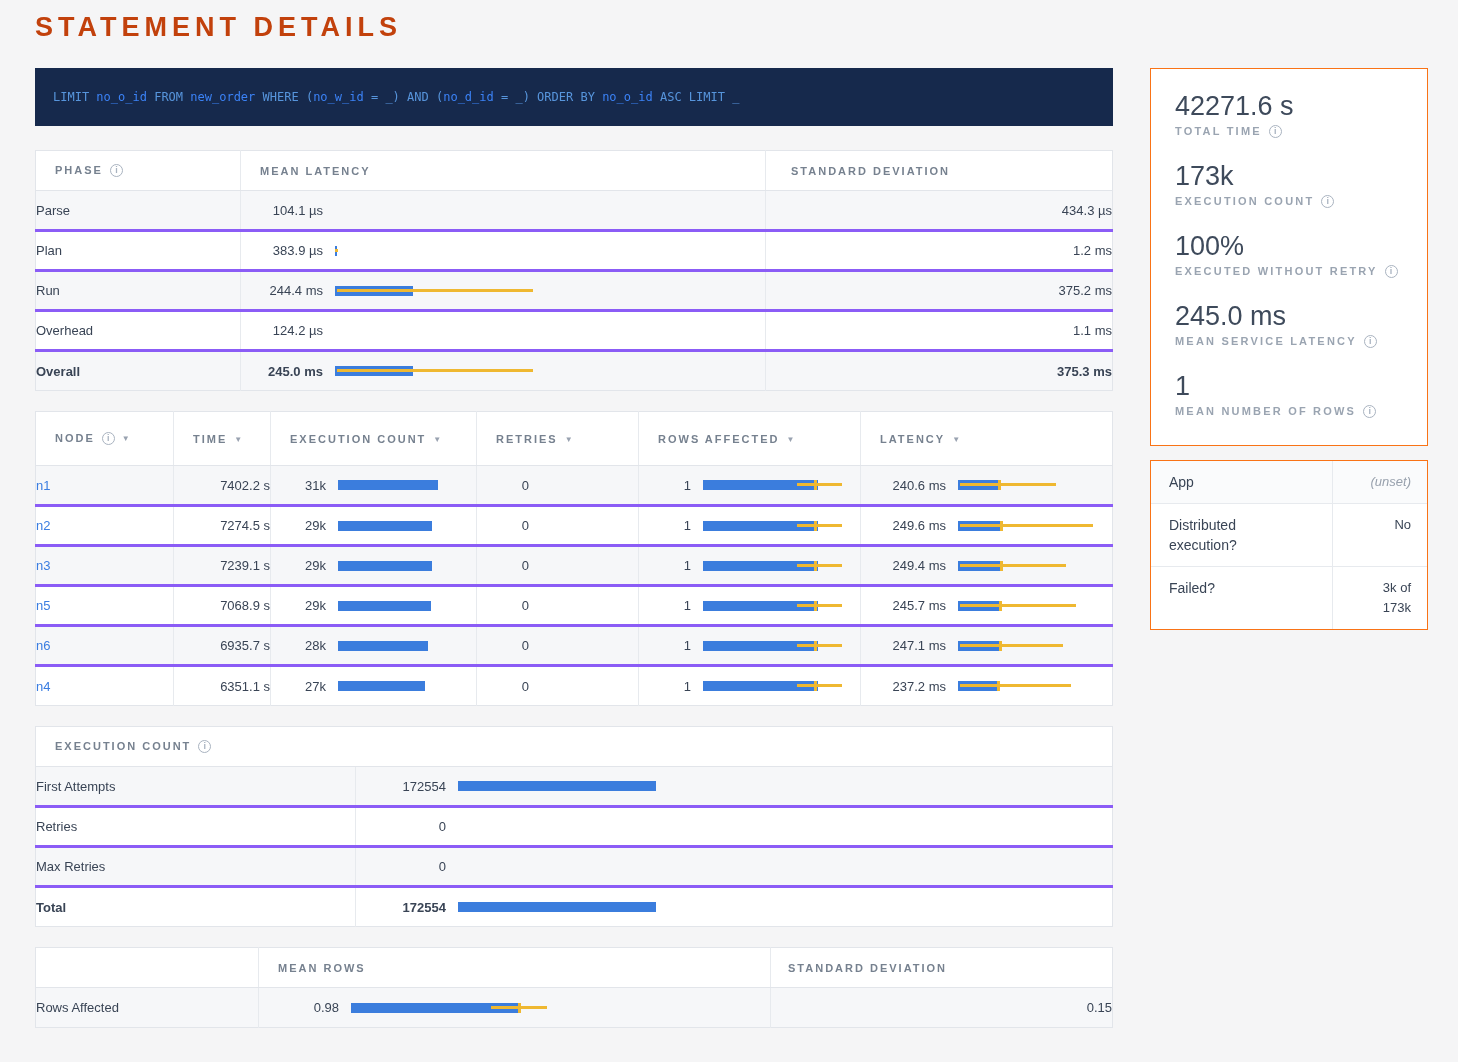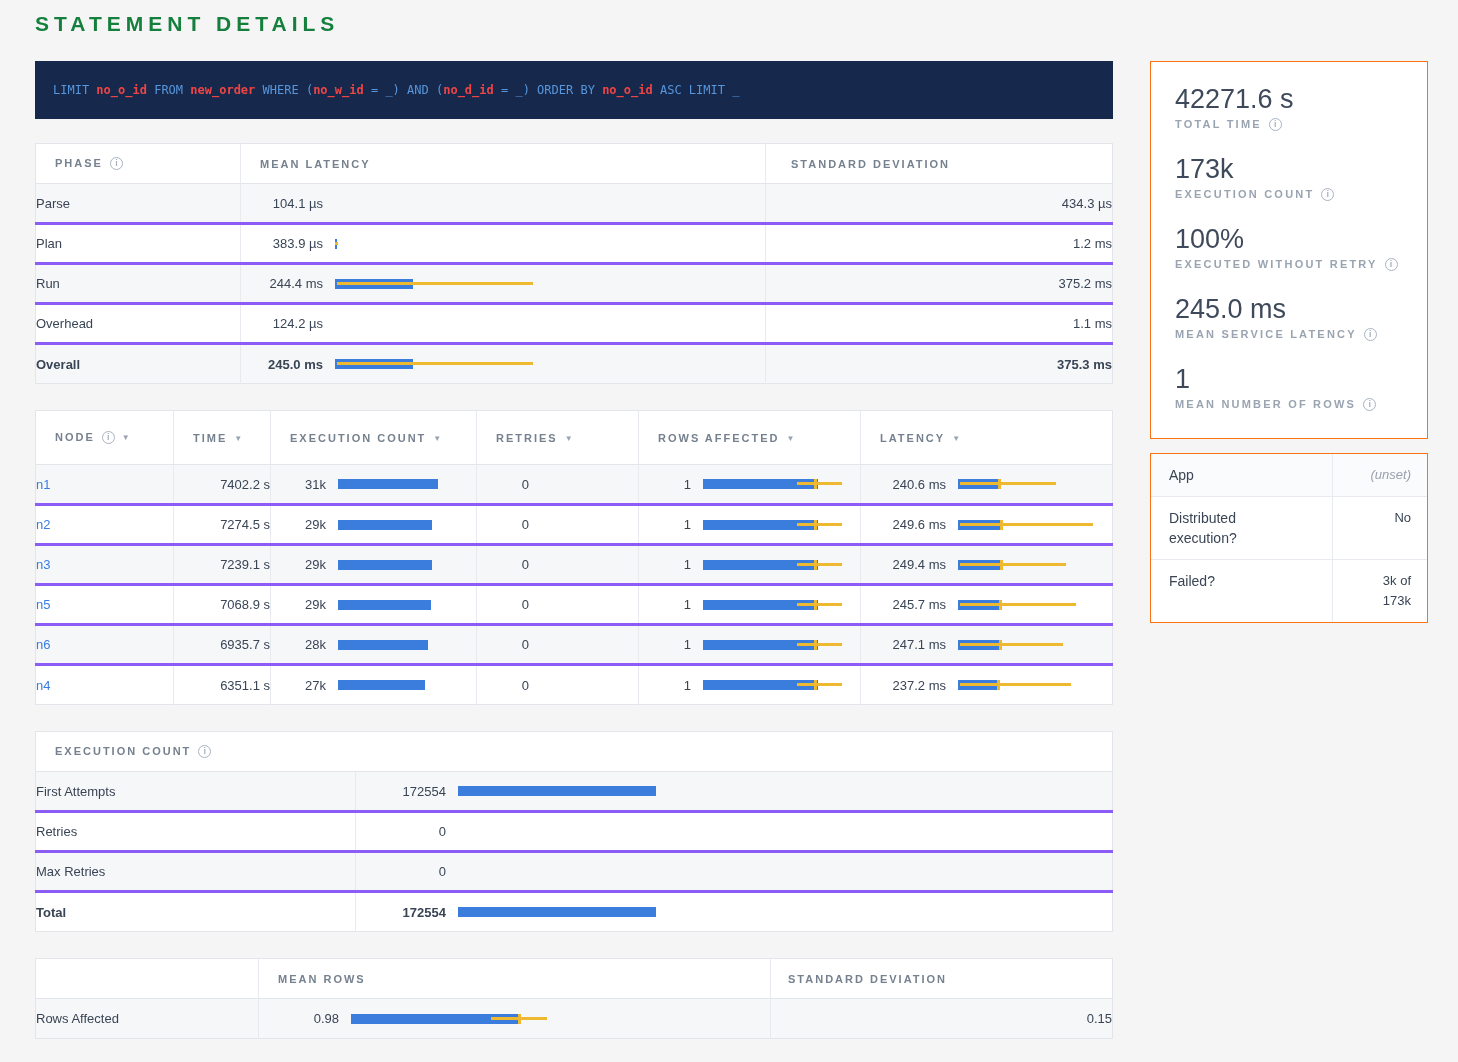--- a/index.html
+++ b/index.html
@@ -1,30 +1,30 @@
 <!DOCTYPE html>
 <html><head>
 <meta charset="utf-8">
 <style>
   *{box-sizing:border-box;}
   html,body{margin:0;padding:0;}
   body{width:1458px;min-height:1062px;background:#f5f5f6;font-family:"Liberation Sans","DejaVu Sans",sans-serif;color:#394455;}
   .page{padding:12px 30px 24px 35px;}
-  .title{font-size:21px;font-weight:700;letter-spacing:5px;color:#15803d;margin:0 0 25px 0;}
+  .title{font-size:27px;font-weight:700;letter-spacing:5px;color:#c2410c;margin:0 0 25px 0;}
   .layout{display:flex;align-items:flex-start;}
   .main{width:1078px;flex:none;}
   .side{width:278px;flex:none;margin-left:37px;}
 
   
   .sqlbox{background:#16294c;height:58px;display:flex;align-items:center;padding:0 18px;margin-bottom:24px;}
   .sql{font-family:"DejaVu Sans Mono","Liberation Mono",monospace;font-size:12px;color:#5795dc;white-space:pre;}
-  .sql .id{color:#ef4444;font-weight:700;}
+  .sql .id{color:#3b82f6;font-weight:400;}
 
   
-  .tbl{border-collapse:collapse;table-layout:fixed;width:100%;background:#fff;border:1px solid #e2e5ea;margin-bottom:26px;font-size:13px;}
+  .tbl{border-collapse:collapse;table-layout:fixed;width:100%;background:#fff;border:1px solid #e2e5ea;margin-bottom:20px;font-size:13px;}
   .tbl th{height:40px;font-size:11px;font-weight:700;letter-spacing:2px;color:#76818f;text-align:left;padding:0 0 0 19px;background:#fff;border-bottom:1px solid #e2e5ea;white-space:nowrap;}
   .tbl td{height:40px;padding:0;color:#394455;vertical-align:middle;}
   .tbl tbody tr{border-top:3px solid #8b5cf6;}
   .tbl tbody tr:first-child{border-top:none;}
   .tbl tbody tr:nth-child(odd){background:#f6f7f9;}
   .colline{border-right:1px solid #e7eaee;}
   .bold{font-weight:700;}
   .pad-l{padding-left:19px;}
   .num-r{text-align:right;padding-right:13px;}
   .sd-r{text-align:right;padding-right:20px;}

